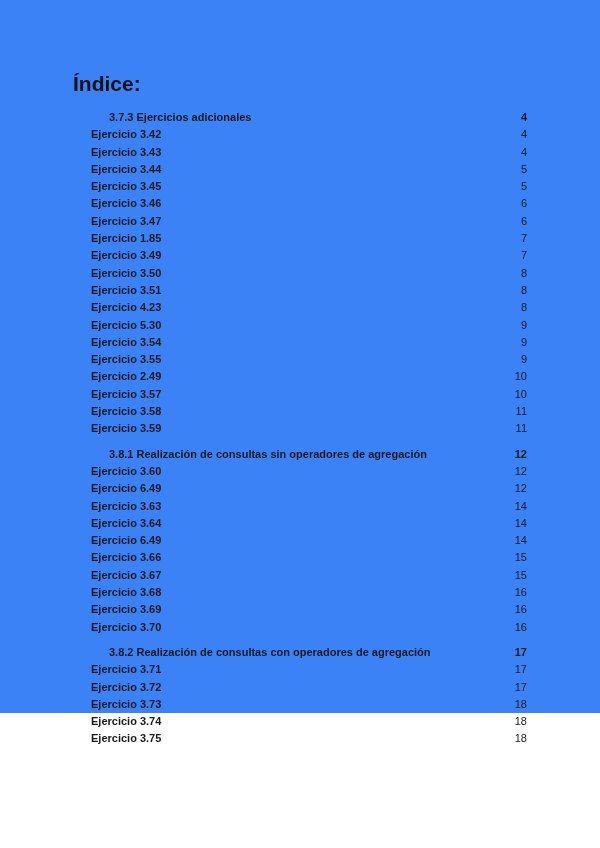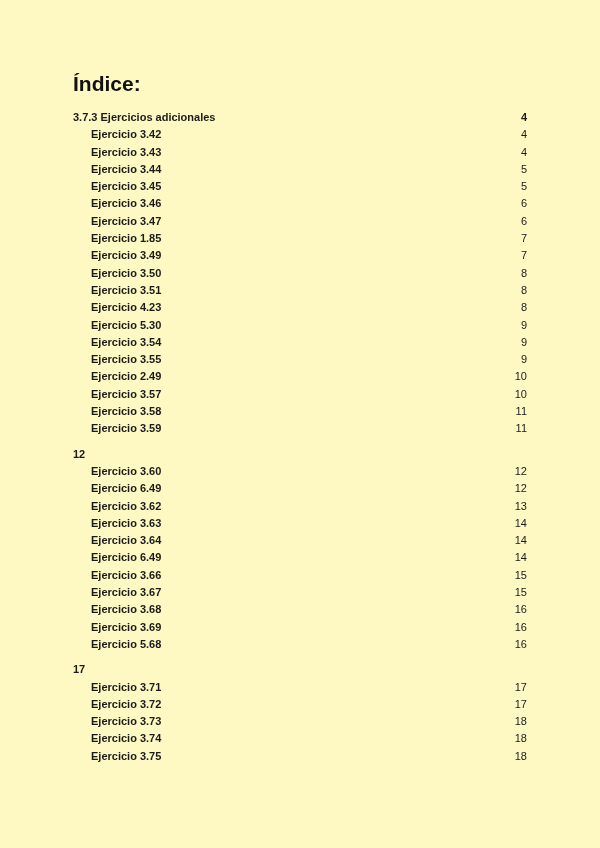--- a/index.html
+++ b/index.html
@@ -10,22 +10,22 @@
   body {
     width: 600px;
     height: 848px;
     overflow: hidden;
     font-family: "Liberation Sans", sans-serif;
     color: #1a1a1a;
   }
   .page {
     position: relative;
     width: 600px;
-    height: 848px;
-    background: #fef9c3;
+    height: 713px;
+    background: #3b82f6;
     box-sizing: border-box;
     padding: 72px 73px 0 73px;
   }
   .doc-title {
     font-size: 21px;
     font-weight: bold;
     line-height: 24px;
     margin: 0 0 13px 0;
     color: #111111;
   }
@@ -38,20 +38,21 @@
   .toc-row {
     display: flex;
     justify-content: space-between;
     align-items: baseline;
     line-height: 17.3px;
     font-size: 11px;
     cursor: pointer;
   }
   .toc-row.heading {
     font-weight: bold;
+    margin-left: 36px;
   }
   .toc-row.entry .label {
     padding-left: 18px;
     font-weight: bold;
   }
   .label {
     white-space: nowrap;
   }
   .pagenum {
     white-space: nowrap;
@@ -139,35 +140,32 @@
           <span class="label">Ejercicio 3.58</span>
           <span class="pagenum">11</span>
         </div>
         <div class="toc-row entry">
           <span class="label">Ejercicio 3.59</span>
           <span class="pagenum">11</span>
         </div>
       </div>
       <div class="toc-section">
         <div class="toc-row heading">
+          <span class="label">3.8.1 Realización de consultas sin operadores de agregación</span>
           <span class="pagenum">12</span>
         </div>
         <div class="toc-row entry">
           <span class="label">Ejercicio 3.60</span>
           <span class="pagenum">12</span>
         </div>
         <div class="toc-row entry">
           <span class="label">Ejercicio 6.49</span>
           <span class="pagenum">12</span>
         </div>
         <div class="toc-row entry">
-          <span class="label">Ejercicio 3.62</span>
-          <span class="pagenum">13</span>
-        </div>
-        <div class="toc-row entry">
           <span class="label">Ejercicio 3.63</span>
           <span class="pagenum">14</span>
         </div>
         <div class="toc-row entry">
           <span class="label">Ejercicio 3.64</span>
           <span class="pagenum">14</span>
         </div>
         <div class="toc-row entry">
           <span class="label">Ejercicio 6.49</span>
           <span class="pagenum">14</span>
@@ -182,26 +180,27 @@
         </div>
         <div class="toc-row entry">
           <span class="label">Ejercicio 3.68</span>
           <span class="pagenum">16</span>
         </div>
         <div class="toc-row entry">
           <span class="label">Ejercicio 3.69</span>
           <span class="pagenum">16</span>
         </div>
         <div class="toc-row entry">
-          <span class="label">Ejercicio 5.68</span>
+          <span class="label">Ejercicio 3.70</span>
           <span class="pagenum">16</span>
         </div>
       </div>
       <div class="toc-section">
         <div class="toc-row heading">
+          <span class="label">3.8.2 Realización de consultas con operadores de agregación</span>
           <span class="pagenum">17</span>
         </div>
         <div class="toc-row entry">
           <span class="label">Ejercicio 3.71</span>
           <span class="pagenum">17</span>
         </div>
         <div class="toc-row entry">
           <span class="label">Ejercicio 3.72</span>
           <span class="pagenum">17</span>
         </div>

